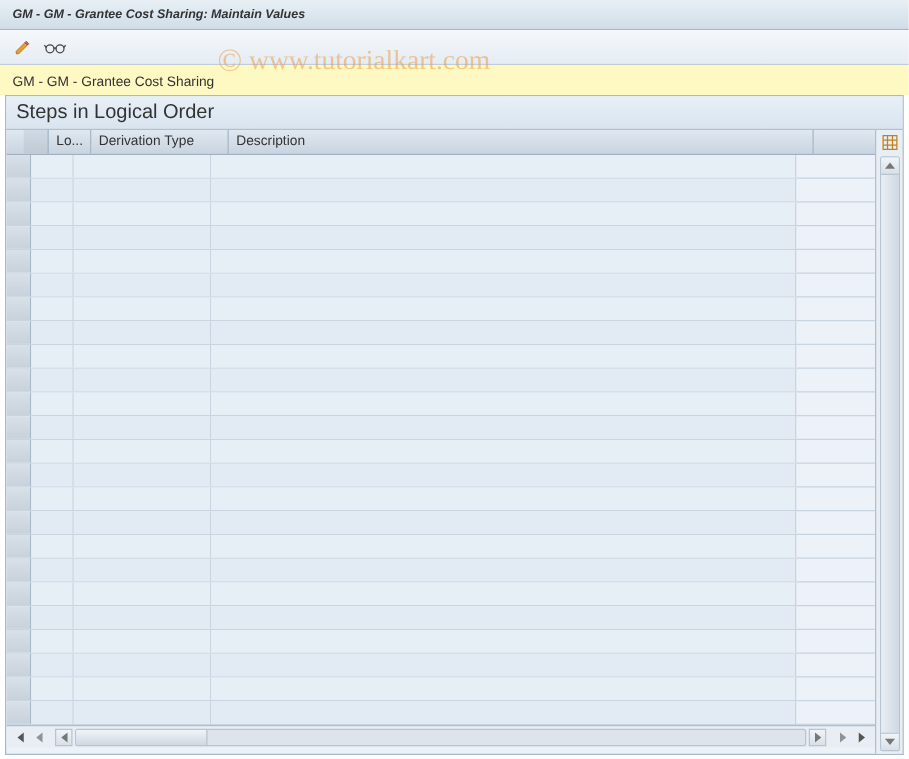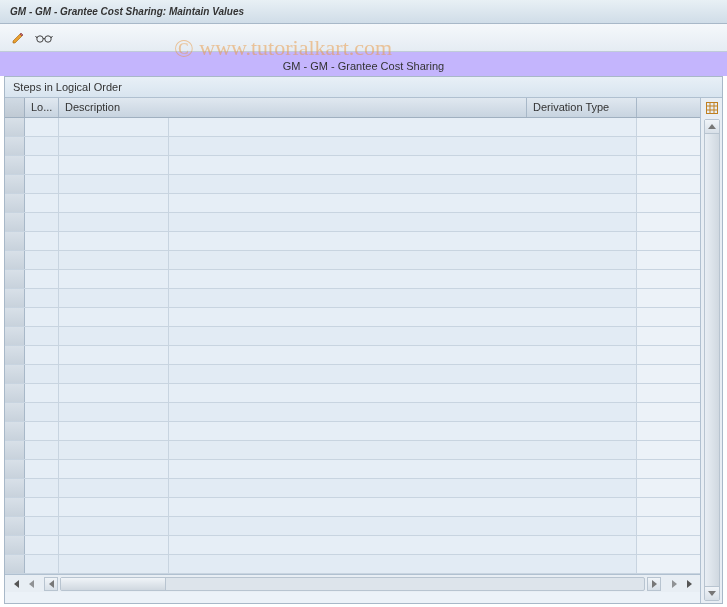--- a/index.html
+++ b/index.html
@@ -4,30 +4,30 @@
   <style>
     * { box-sizing: border-box; margin: 0; padding: 0; }
     body { font-family: Arial, sans-serif; font-size: 11px; background: #fff; width: 727px; height: 607px; overflow: hidden; }
 
     .title-bar { background: linear-gradient(#e8f0f5, #d0dde8); border-bottom: 1px solid #a8b8c8; padding: 6px 10px; }
     .title-bar h1 { font-size: 10px; font-weight: bold; font-style: italic; color: #333; }
 
     .toolbar { background: linear-gradient(#f5f8fb, #e5ecf3); border-bottom: 1px solid #c0ccd8; padding: 4px 8px; display: flex; gap: 6px; align-items: center; height: 28px; }
     .toolbar-btn { width: 20px; height: 20px; display: flex; align-items: center; justify-content: center; cursor: pointer; border-radius: 2px; }
 
-    .sub-title { padding: 8px 10px 4px; font-size: 11px; color: #333; background: #c4b5fd; text-align: center; }
+    .sub-title { padding: 8px 10px 4px; font-size: 11px; color: #333; background: #fef9c3; }
 
     .panel { margin: 0 4px 4px 4px; border: 1px solid #a8b8c8; background: #ecf2f8; height: 528px; display: flex; flex-direction: column; }
-    .panel-header { background: linear-gradient(#e8f0f7, #d8e4ef); border-bottom: 1px solid #b0c0d0; padding: 4px 8px; font-size: 11px; color: #333; }
+    .panel-header { background: linear-gradient(#e8f0f7, #d8e4ef); border-bottom: 1px solid #b0c0d0; padding: 4px 8px; font-size: 16px; color: #333; }
 
     .grid-container { flex: 1; display: flex; position: relative; overflow: hidden; }
 
     .grid-main { flex: 1; position: relative; overflow: hidden; }
 
-    .grid-header-row { display: flex; background: linear-gradient(#e0e8f0, #c8d4e0); border-bottom: 1px solid #a0b0c0; height: 20px; }
+    .grid-header-row { display: flex; background: linear-gradient(#e0e8f0, #c8d4e0); border-bottom: 1px solid #a0b0c0; height: 20px; padding-left: 14px; }
     .grid-header-cell { border-right: 1px solid #a8b8c8; padding: 3px 6px; font-size: 11px; color: #333; overflow: hidden; white-space: nowrap; }
     .row-selector-header { width: 20px; background: linear-gradient(#d0dae4, #c0cad4); border-right: 1px solid #a0b0c0; }
     .col-lo { width: 34px; }
     .col-deriv { width: 110px; }
     .col-desc { width: 468px; }
 
     .grid-body { height: 456px; overflow: hidden; }
     .grid-row { display: flex; height: 19px; border-bottom: 1px solid #c8d4e0; }
     .row-selector { width: 20px; background: linear-gradient(#d8e0e8, #c8d2dc); border-right: 1px solid #a8b8c8; cursor: pointer; }
     .grid-cell { border-right: 1px solid #c8d4e0; padding: 2px 4px; background: #e6eef6; height: 100%; }
@@ -89,22 +89,22 @@
 <div class="sub-title">GM - GM - Grantee Cost Sharing</div>
 
 <div class="panel">
   <div class="panel-header">Steps in Logical Order</div>
 
   <div class="grid-container">
     <div class="grid-main">
       <div class="grid-header-row">
         <div class="row-selector-header"></div>
         <div class="grid-header-cell col-lo">Lo...</div>
+        <div class="grid-header-cell col-deriv">Derivation Type</div>
         <div class="grid-header-cell col-desc">Description</div>
-        <div class="grid-header-cell col-deriv">Derivation Type</div>
       </div>
       <div class="grid-body" id="grid-body">
           <div class="grid-row">
             <div class="row-selector"></div>
             <div class="grid-cell col-lo"></div>
             <div class="grid-cell col-deriv"></div>
             <div class="grid-cell col-desc"></div>
           </div>
           <div class="grid-row">
             <div class="row-selector"></div>

